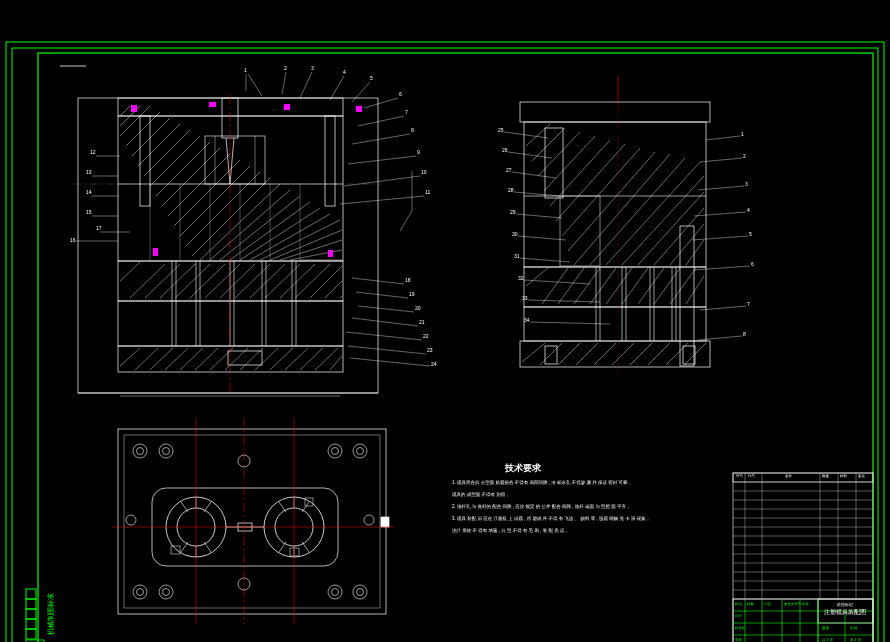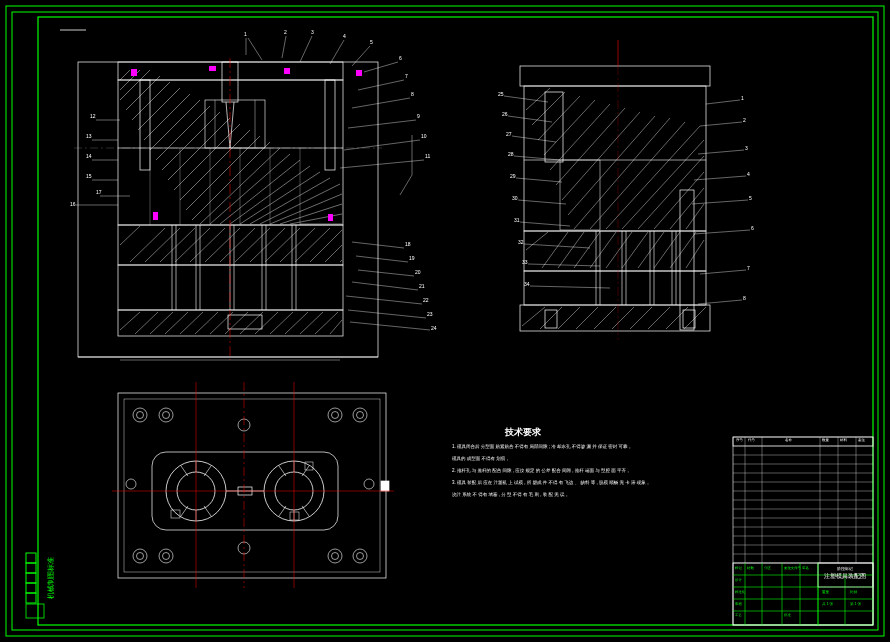--- a/index.html
+++ b/index.html
@@ -1,17 +1,17 @@
 <!DOCTYPE html>
 <html><head>
 <meta charset="utf-8">
 <style>
   html,body{margin:0;padding:0;background:#000;}
   body{width:890px;height:642px;overflow:hidden;font-family:"Liberation Sans",sans-serif;}
-  #stage{position:relative;width:890px;height:530px;background:#000;}
+  #stage{position:relative;width:890px;height:530px;background:#000;margin-top:36px;}
   .abs{position:absolute;}
   svg{display:block;}
   .cadtext{fill:#ffffff;font-family:"Liberation Sans",sans-serif;}
   .grntext{fill:#00ff00;}
   .lbl{font-size:5px;}
   .ttl{font-size:9px;font-weight:bold;}
   #overlay-text span{position:absolute;color:#fff;white-space:nowrap;}
 </style>
 </head>
 <body>

